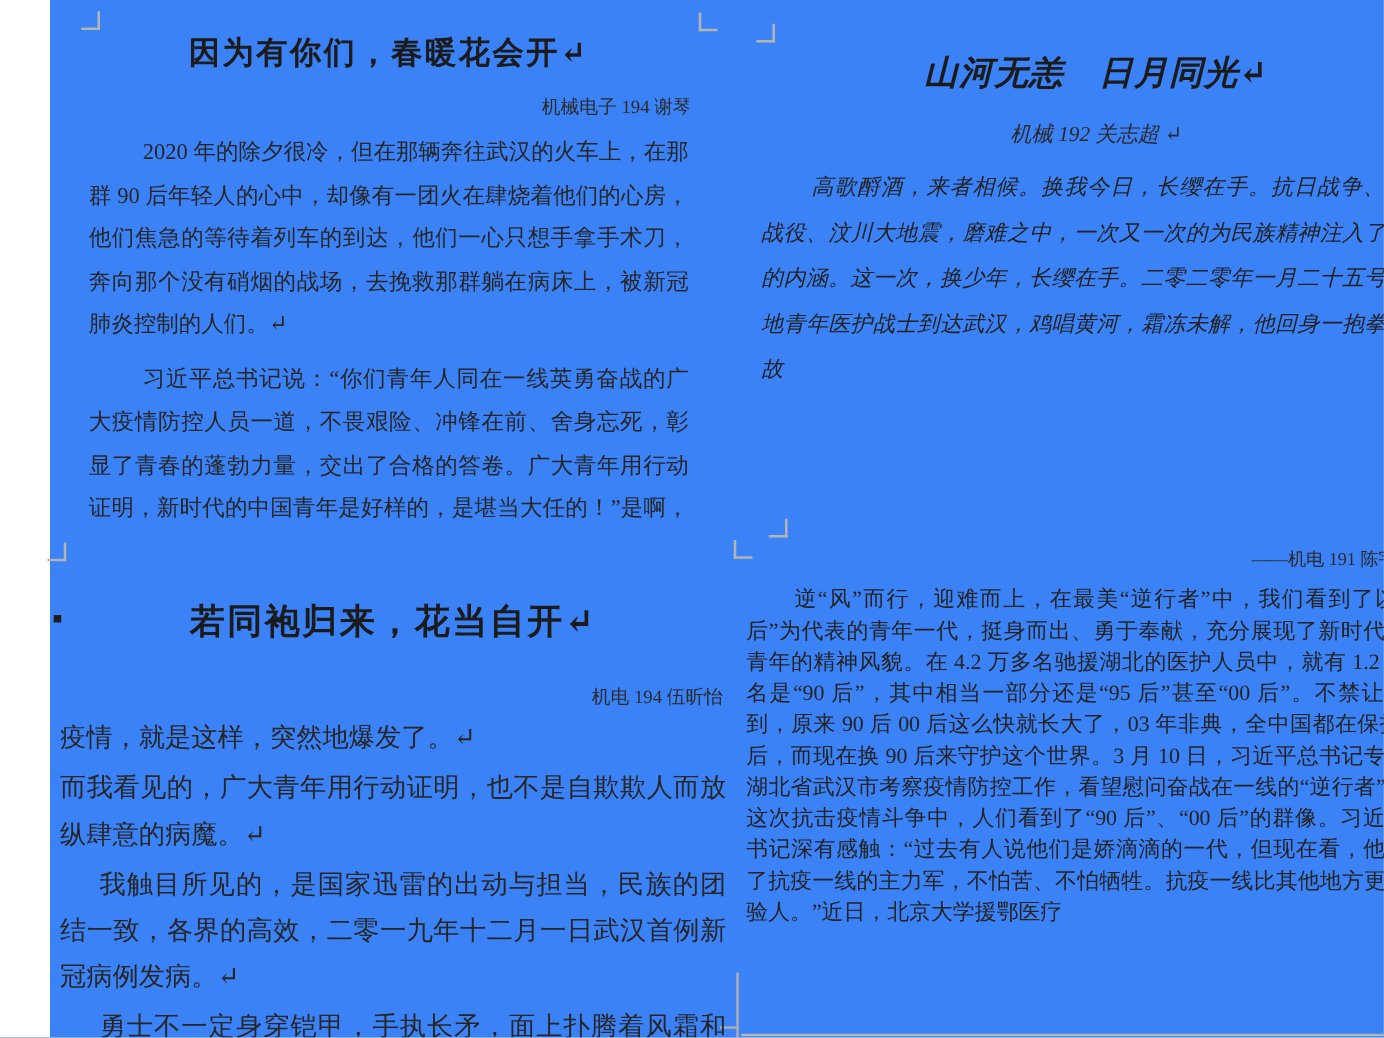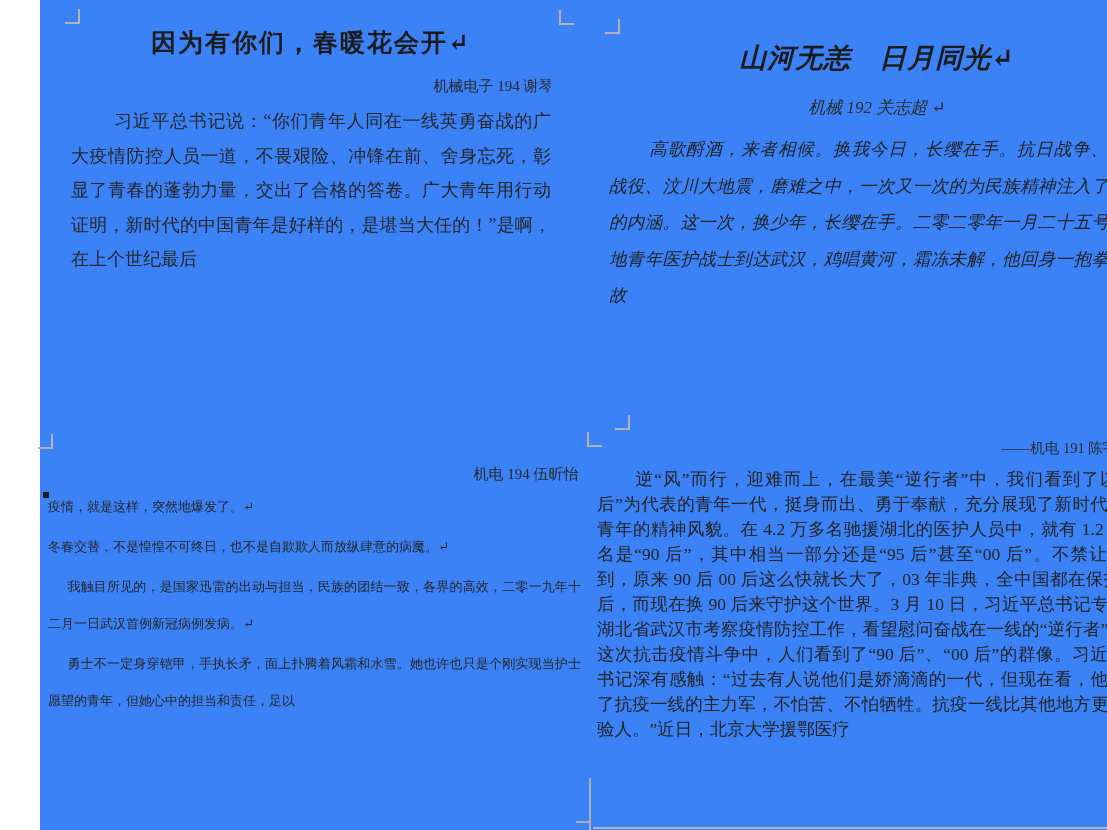--- a/index.html
+++ b/index.html
@@ -38,21 +38,21 @@
   .pg2 .byline { font-size:17px; line-height:22px; margin:22px 0 0;text-align:center; }
   .pg2 .body   { margin-top:12px; }
   .pg2 .para   { font-size:17.5px; line-height:36.5px; letter-spacing:.3px;
                  text-indent:2.3em; margin-bottom:8px; color:#222; }
 
   
   .pg3 { left:8px; top:432px; width:533px; height:398px; }
   .pg3 .title  { font-size:28px; line-height:36px; margin:48px 0 0; letter-spacing:2px; }
   .pg3 .byline { font-size:15px; line-height:20px; margin:32px -10px 0 0; }
   .pg3 .body   { margin-top:4px; }
-  .pg3 .para   { font-size:13px; line-height:37px; margin-bottom:3px; }
+  .pg3 .para   { font-size:21px; line-height:37px; margin-bottom:3px; }
   .pg3 .para.ind { text-indent:1.5em; }
 
   
   .pg4 { left:557px; top:424px; width:547px; height:406px; }
   .pg4 .title  { font-size:26px; line-height:33px; margin:10px 0 0; letter-spacing:1px; }
   .pg4 .byline { font-size:14.5px; line-height:19px; margin:15px 0 0; }
   .pg4 .body   { margin-top:9px; }
   .pg4 .para   { font-size:17.5px; line-height:25px; text-indent:2.2em; margin-bottom:14px; color:#232323; }
 </style>
 </head>
@@ -72,37 +72,39 @@
   <div class="scanline" style="left:549px;top:778px;width:2px;height:52px;"></div>
   <div class="scanline" style="left:536px;top:821px;width:15px;height:2px;"></div>
   <div class="scanline" style="left:553px;top:827px;width:554px;height:2px;background:#b5b5b5;"></div>
 
   <div class="bullet"></div>
 
   <section class="page pg1">
     <h1 class="title">因为有你们，春暖花会开↵</h1>
     <div class="byline">机械电子 194 谢琴绪↵</div>
     <div class="body">
+      <p class="para">2020 年的除夕很冷，但在那辆奔往武汉的火车上，在那群 90 后年轻人的心中，却像有一团火在肆烧着他们的心房，他们焦急的等待着列车的到达，他们一心只想手拿手术刀，奔向那个没有硝烟的战场，去挽救那群躺在病床上，被新冠肺炎控制的人们。↵</p>
       <p class="para">习近平总书记说：“你们青年人同在一线英勇奋战的广大疫情防控人员一道，不畏艰险、冲锋在前、舍身忘死，彰显了青春的蓬勃力量，交出了合格的答卷。广大青年用行动证明，新时代的中国青年是好样的，是堪当大任的！”是啊，在上个世纪最后</p>
     </div>
   </section>
 
   <section class="page pg2">
     <h1 class="title">山河无恙　日月同光↵</h1>
     <div class="byline">机械 192 关志超 ↵</div>
     <div class="body">
       <p class="para">高歌酹酒，来者相候。换我今日，长缨在手。抗日战争、非典战役、汶川大地震，磨难之中，一次又一次的为民族精神注入了崭新的内涵。这一次，换少年，长缨在手。二零二零年一月二十五号。各地青年医护战士到达武汉，鸡唱黄河，霜冻未解，他回身一抱拳，朝故</p>
     </div>
   </section>
 
   <section class="page pg3">
+    <h1 class="title">若同袍归来，花当自开↵</h1>
     <div class="byline">机电 194 伍昕怡↵</div>
     <div class="body">
       <p class="para">疫情，就是这样，突然地爆发了。↵</p>
-      <p class="para">冬春交替，不是惶惶不可终日，也不是自欺欺人而放纵肆意的病魔。↵</p>
+      <p class="para">而我看见的，广大青年用行动证明，也不是自欺欺人而放纵肆意的病魔。↵</p>
       <p class="para ind">我触目所见的，是国家迅雷的出动与担当，民族的团结一致，各界的高效，二零一九年十二月一日武汉首例新冠病例发病。↵</p>
       <p class="para ind">勇士不一定身穿铠甲，手执长矛，面上扑腾着风霜和水雪。她也许也只是个刚实现当护士愿望的青年，但她心中的担当和责任，足以</p>
     </div>
   </section>
 
   <section class="page pg4">
     <div class="byline">——机电 191 陈宇翔↵</div>
     <div class="body">
       <p class="para">逆“风”而行，迎难而上，在最美“逆行者”中，我们看到了以“90 后”为代表的青年一代，挺身而出、勇于奉献，充分展现了新时代中国青年的精神风貌。在 4.2 万多名驰援湖北的医护人员中，就有 1.2 万多名是“90 后”，其中相当一部分还是“95 后”甚至“00 后”。不禁让人感到，原来 90 后 00 后这么快就长大了，03 年非典，全中国都在保护 90 后，而现在换 90 后来守护这个世界。3 月 10 日，习近平总书记专门赴湖北省武汉市考察疫情防控工作，看望慰问奋战在一线的“逆行者”。在这次抗击疫情斗争中，人们看到了“90 后”、“00 后”的群像。习近平总书记深有感触：“过去有人说他们是娇滴滴的一代，但现在看，他们成了抗疫一线的主力军，不怕苦、不怕牺牲。抗疫一线比其他地方更能考验人。”近日，北京大学援鄂医疗</p>
     </div>

